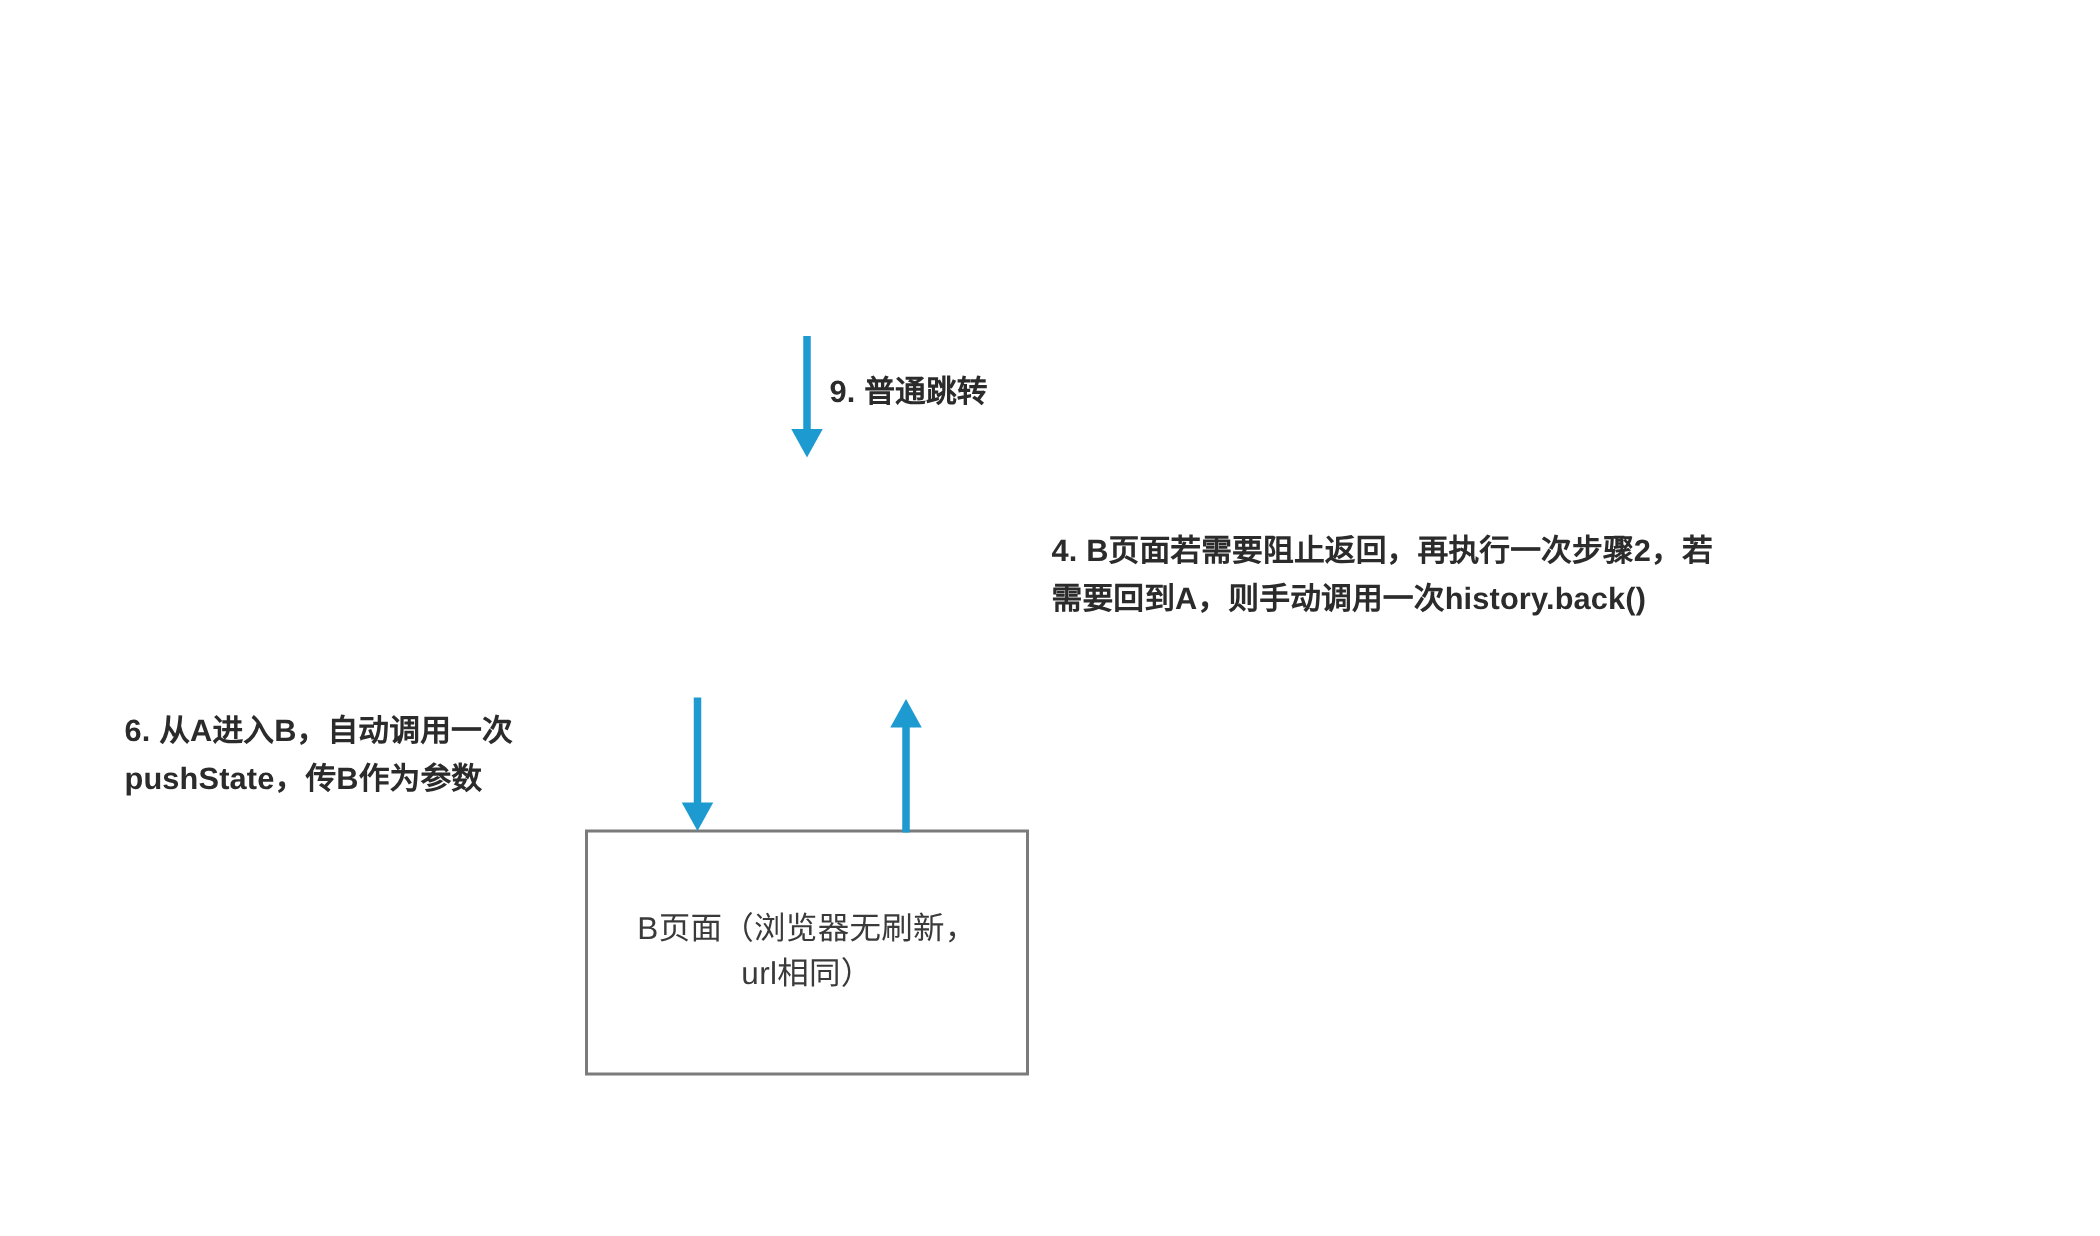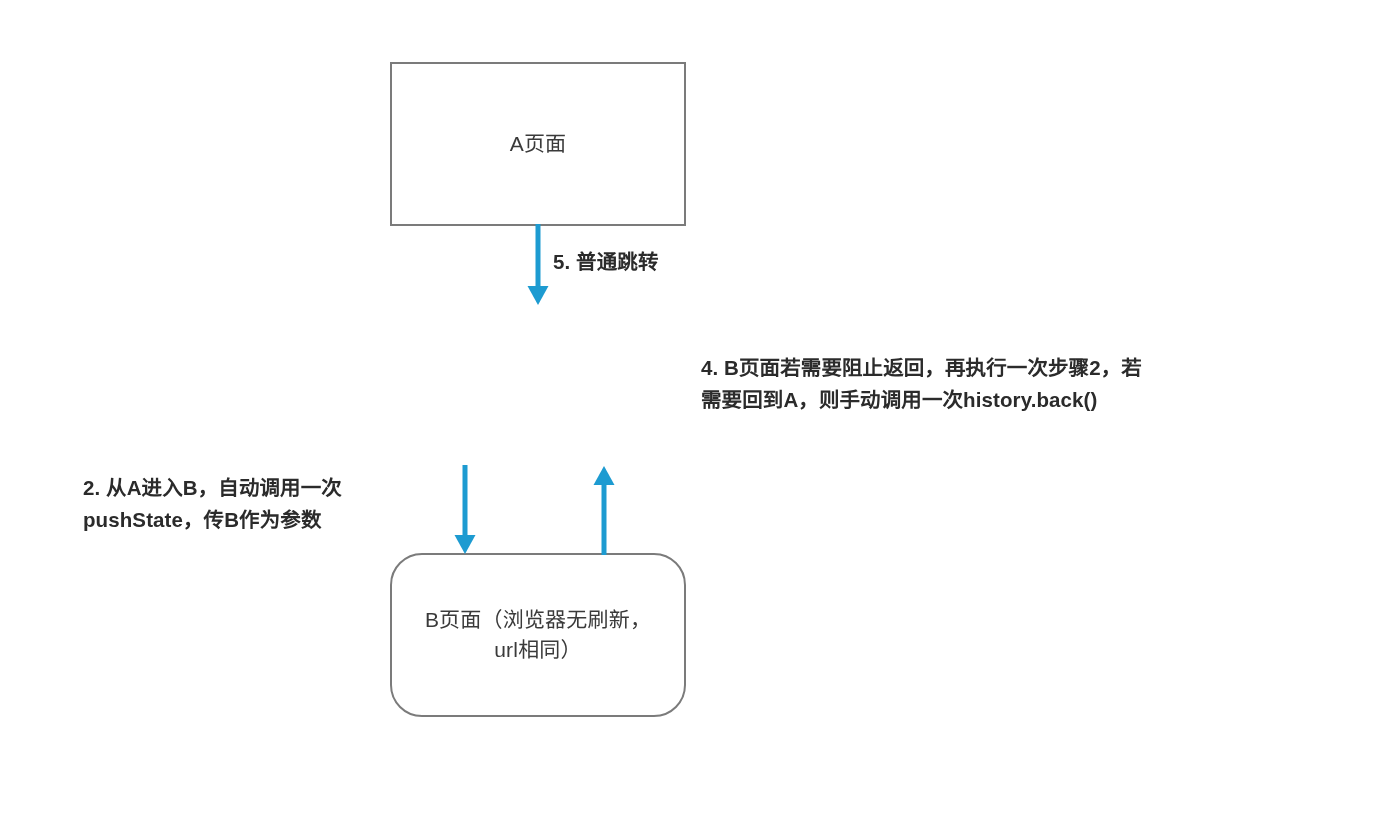--- a/index.html
+++ b/index.html
@@ -45,39 +45,36 @@
     position: absolute;
     font-size: 20.5px;
     font-weight: bold;
     color: #2b2b2b;
     line-height: 1.55;
     letter-spacing: 0.1px;
     white-space: pre-line;
   }
   .box-a { left: 390px; top: 62px;  width: 296px; height: 164px; }
   .box-b { left: 390px; top: 304px; width: 296px; height: 164px; }
-  .box-c { left: 390px; top: 553px; width: 296px; height: 164px; border-radius: 32px; }
+  .box-c { left: 390px; top: 553px; width: 296px; height: 164px; }
 
   .arrow-1 { left: 524px; top: 224px; width: 28px; height: 82px; }
   .arrow-2 { left: 451px; top: 465px; width: 28px; height: 90px; }
   .arrow-3 { left: 590px; top: 465px; width: 28px; height: 90px; }
 
   .label-1 { left: 553px; top: 246px; }
   .label-2 { left: 83px;  top: 472px; width: 370px; }
   .label-3 { left: 628px; top: 482px; width: 600px; }
   .label-4 { left: 701px; top: 352px; width: 620px; }
 </style>
 </head>
 <body>
 
 <div id="canvas">
 
-  <div class="node-box box-a">
-    <span class="node-label">A页面</span>
-  </div>
 
 
   <div class="node-box box-c">
     <span class="node-label">B页面（浏览器无刷新，
 url相同）</span>
   </div>
 
   <svg class="arrow-svg arrow-1" viewBox="0 0 28 82">
     <line x1="14" y1="0" x2="14" y2="66" stroke="#1d9bd1" stroke-width="5"></line>
     <polygon points="14,81 3.5,62 24.5,62" fill="#1d9bd1"></polygon>
@@ -86,22 +83,22 @@
   <svg class="arrow-svg arrow-2" viewBox="0 0 28 90">
     <line x1="14" y1="0" x2="14" y2="74" stroke="#1d9bd1" stroke-width="5"></line>
     <polygon points="14,89 3.5,70 24.5,70" fill="#1d9bd1"></polygon>
   </svg>
 
   <svg class="arrow-svg arrow-3" viewBox="0 0 28 90">
     <line x1="14" y1="90" x2="14" y2="16" stroke="#1d9bd1" stroke-width="5"></line>
     <polygon points="14,1 3.5,20 24.5,20" fill="#1d9bd1"></polygon>
   </svg>
 
-  <div class="edge-label label-1">5. 普通跳转</div>
+  <div class="edge-label label-1">9. 普通跳转</div>
 
-  <div class="edge-label label-2">2. 从A进入B，自动调用一次
+  <div class="edge-label label-2">6. 从A进入B，自动调用一次
 pushState，传B作为参数</div>
 
 
   <div class="edge-label label-4">4. B页面若需要阻止返回，再执行一次步骤2，若
 需要回到A，则手动调用一次history.back()</div>
 
 </div>
 
 </body></html>

